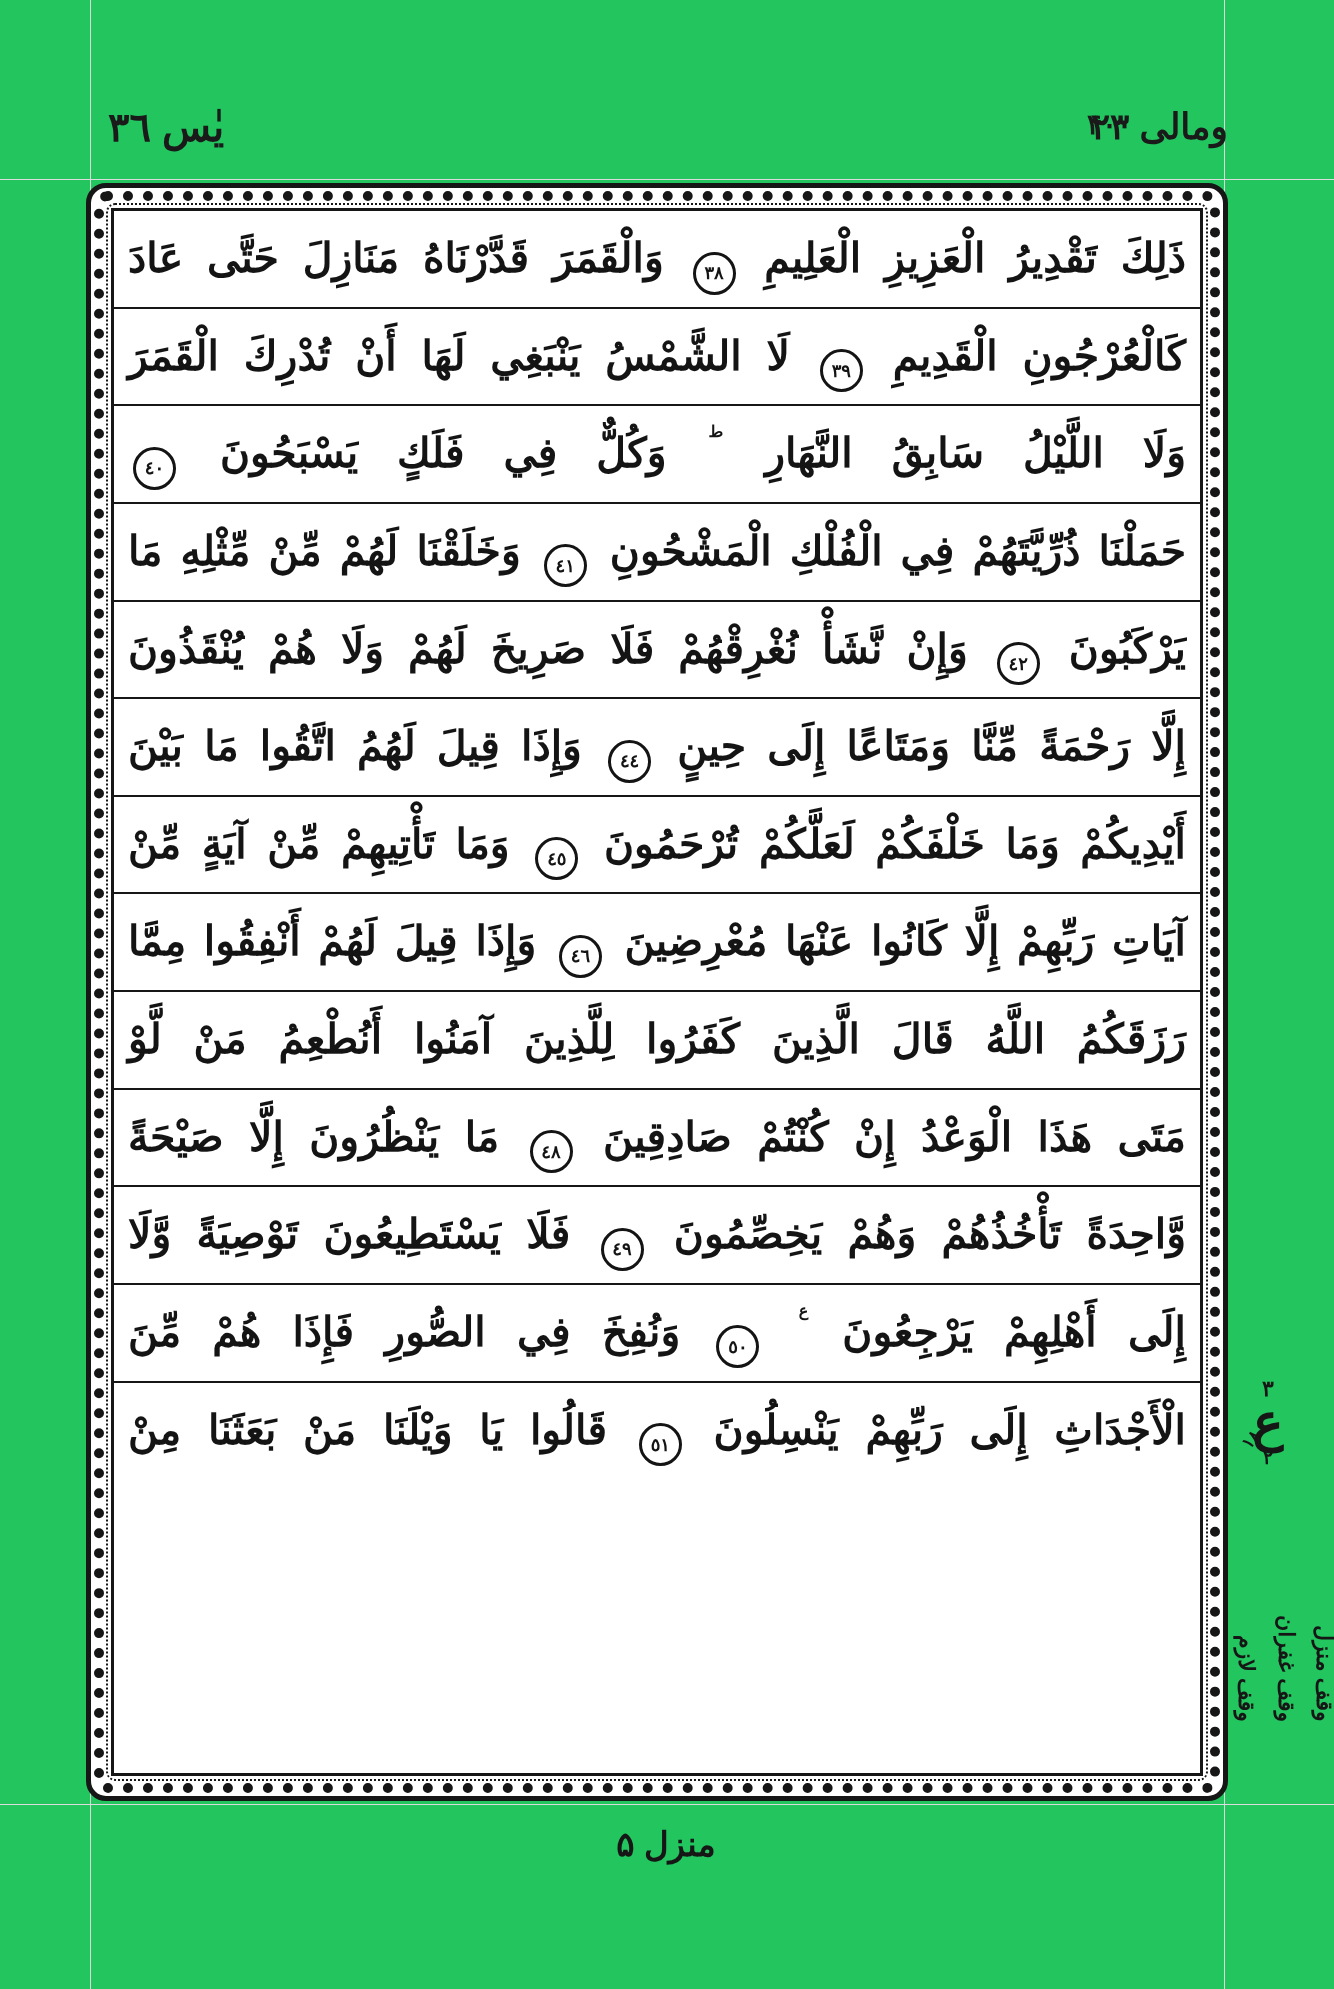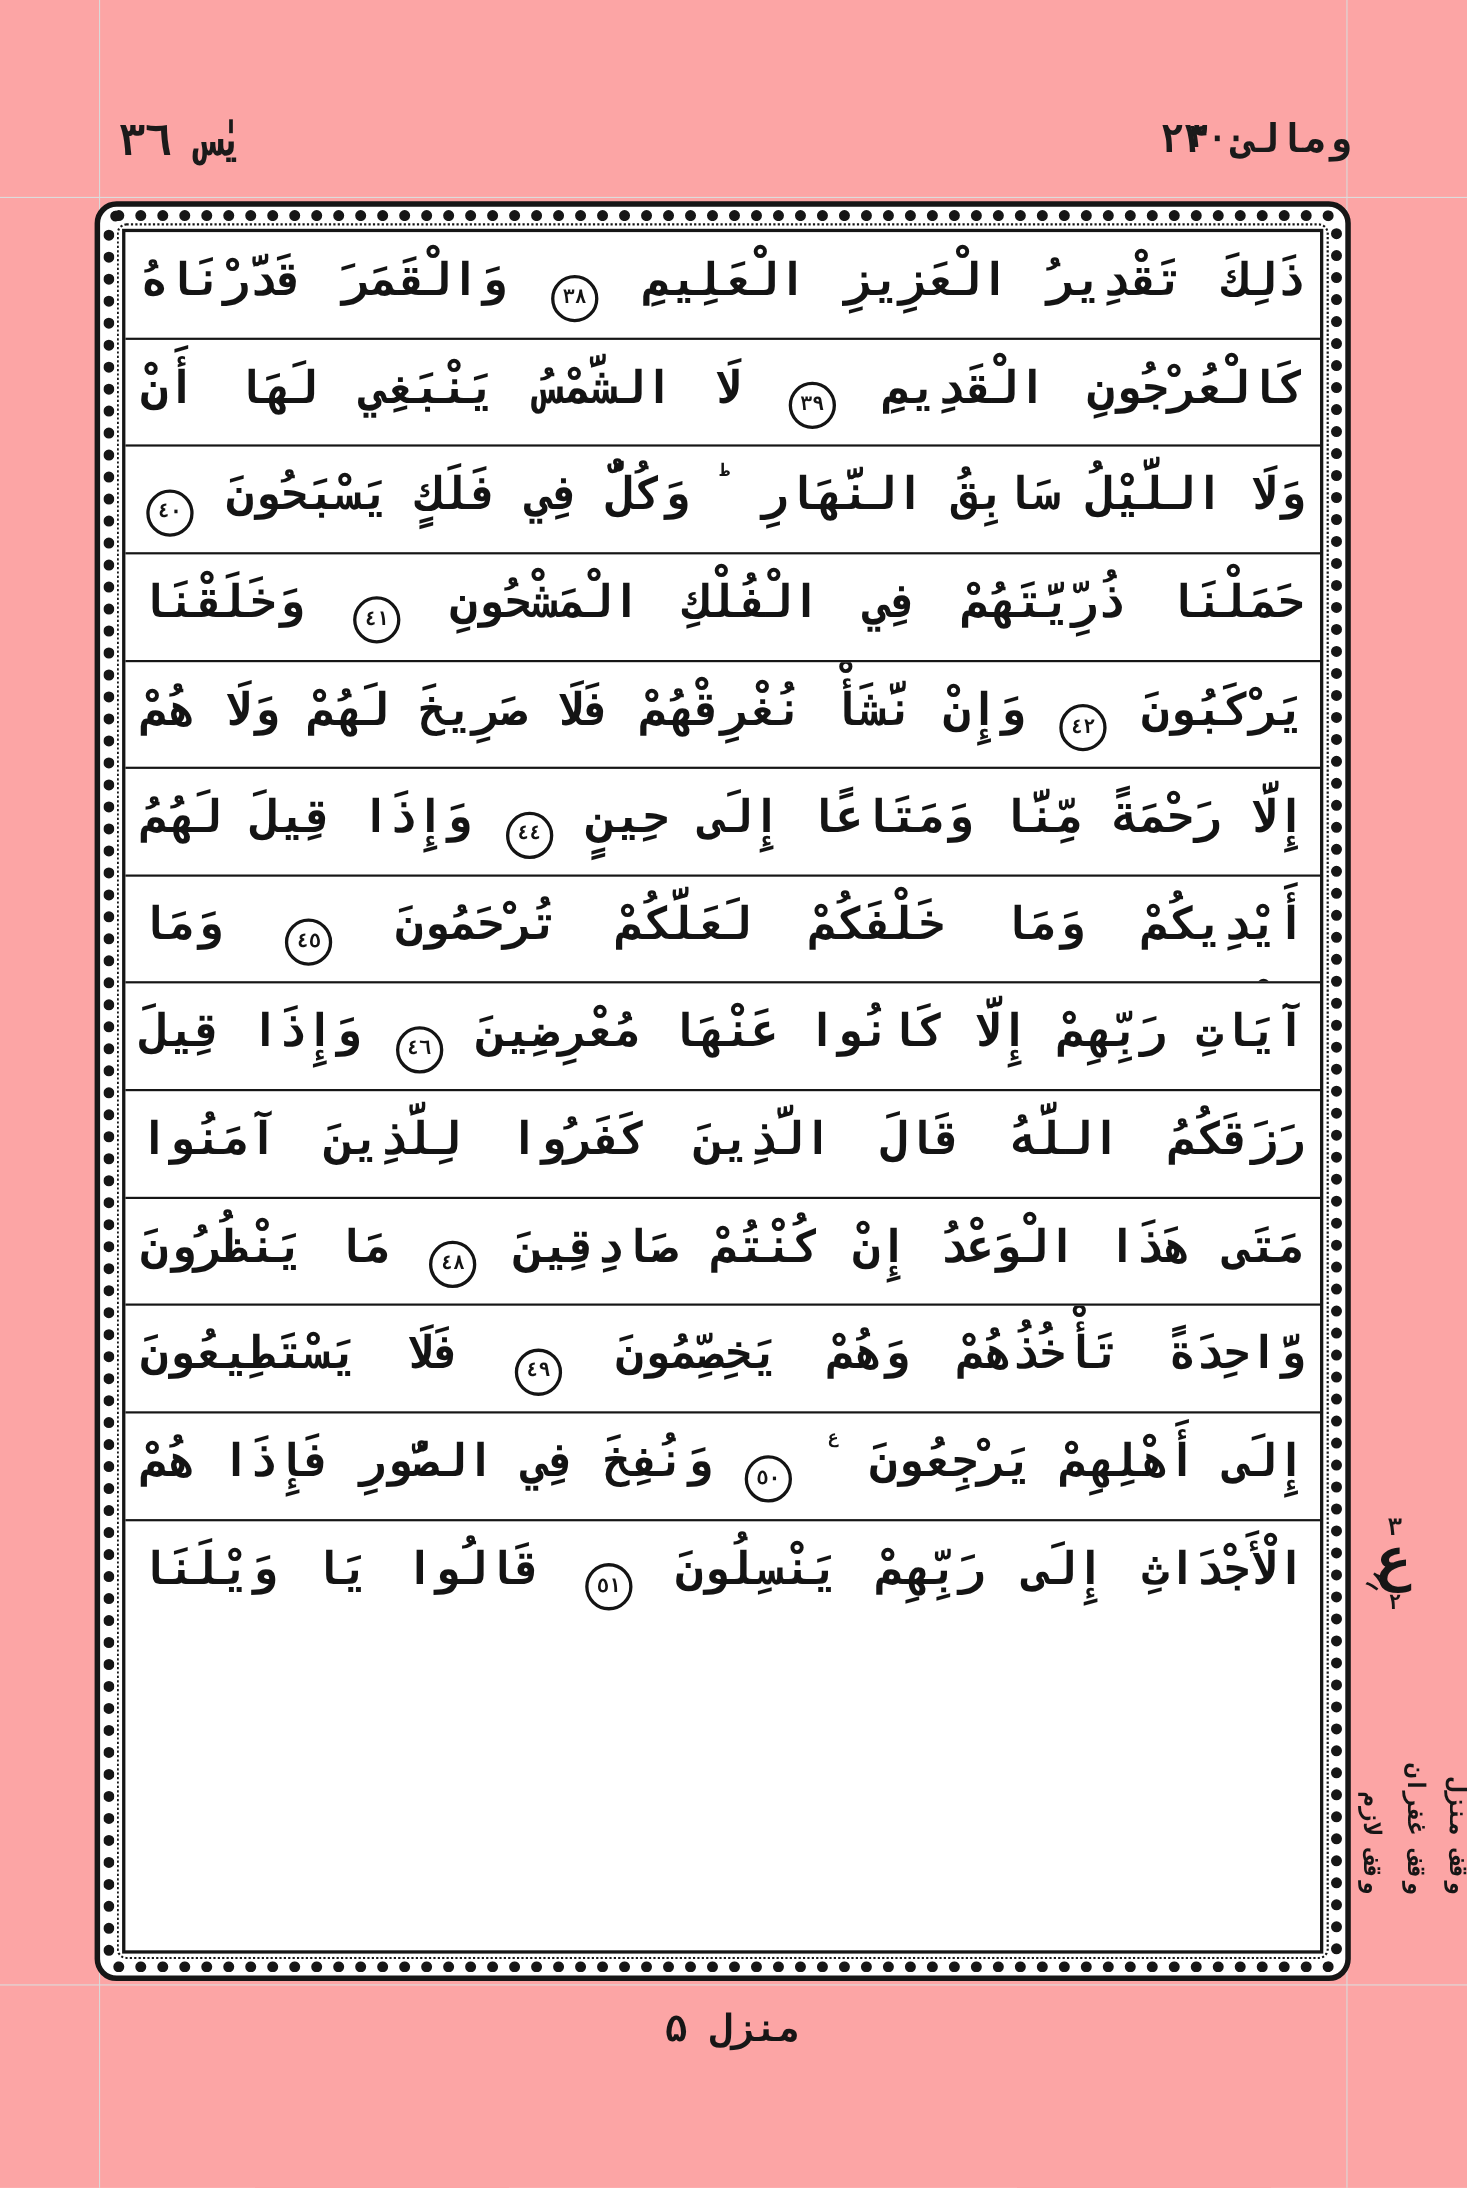--- a/index.html
+++ b/index.html
@@ -1,18 +1,18 @@
 <!DOCTYPE html>
 <html lang="ar" dir="rtl"><head>
 <meta charset="utf-8">
 <style>
   html,body{margin:0;padding:0;background:#ffffff;}
   .page{
-    position:relative;width:1334px;height:1989px;background:#fca5a5;overflow:hidden;
-    font-family:Liberation Mono, monospace;color:#161616;
+    position:relative;width:1334px;height:1989px;background:#22c55e;overflow:hidden;
+    font-family:Liberation Sans, sans-serif;color:#161616;
   }
   
   .vline{position:absolute;top:0;width:1px;height:100%;background:#d9d9d9;z-index:0;}
   .hline{position:absolute;left:0;width:100%;height:1px;background:#dcdcdc;z-index:0;}
   
   .hdr{position:absolute;font-weight:bold;color:#1a1a1a;z-index:3;white-space:nowrap;}
   .hdr-surah{left:108px;top:104px;font-size:40px;}
   .hdr-page{left:0;width:1132px;top:108px;font-size:28px;letter-spacing:5px;}
   .hdr-juz{right:106px;top:106px;font-size:36px;}
   

